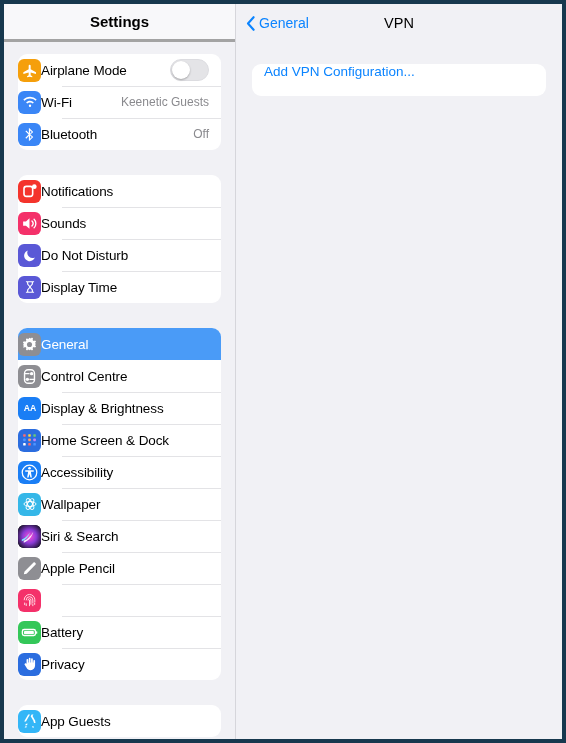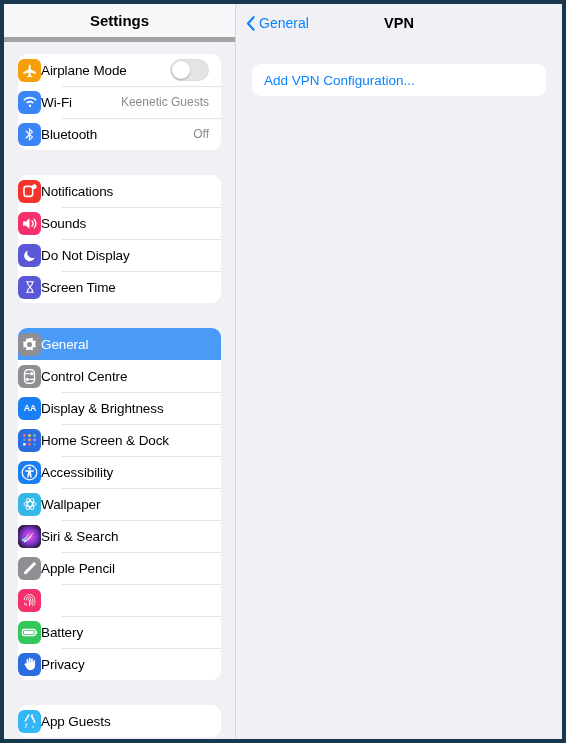--- a/index.html
+++ b/index.html
@@ -21,21 +21,21 @@
   #sidebar {
     width:232px; height:100%;
     background:#f1f1f5;
     border-right:1px solid #d6d6db;
     position:relative;
     overflow:hidden;
   }
   #sidebar-header {
     height:38px;
     background:#f8f8fa;
-    border-bottom:5px solid #a3a3a3;
+    border-bottom:3px solid #a3a3a3;
     display:flex; align-items:center; justify-content:center;
   }
   #sidebar-title {
     font-size:15px; font-weight:bold; color:#000;
   }
   #sidebar-scroll { padding:0 14px; }
 
   .group {
     background:#ffffff;
     border-radius:9px;
@@ -113,32 +113,32 @@
     display:flex; align-items:center;
     margin-left:10px;
     cursor:pointer;
   }
   #back-chevron { width:9px; height:15px; margin-right:4px; }
   #back-label { font-size:14px; color:#0b84ff; }
   #detail-title {
     position:absolute;
     left:0; right:0;
     text-align:center;
-    font-size:14.5px; font-weight:bold; color:#000;
+    font-size:14.5px; font-weight:normal; color:#000;
     pointer-events:none;
   }
   #detail-body { padding:22px 16px 0 16px; }
   #vpn-group {
     background:#fff;
     border-radius:9px;
     overflow:hidden;
   }
   #add-vpn-row {
     height:32px;
-    display:flex; align-items:center;
+    display:flex; align-items:flex-start;
     padding-left:12px;
     cursor:pointer;
   }
   #add-vpn-label { font-size:13.5px; color:#0b84ff; }
 </style>
 </head>
 <body>
 
 <div id="screen">
 
@@ -204,30 +204,30 @@
           </span>
           <span class="row-label">Sounds</span>
         </div>
 
         <div class="row">
           <span class="icon" style="background:#5a58d6;">
             <svg width="15" height="15" viewBox="0 0 24 24">
                 <path fill="#fff" d="M20.5 15.3A8.6 8.6 0 0 1 9.2 4a8.8 8.8 0 1 0 11.3 11.3z"></path>
               </svg>
           </span>
-          <span class="row-label">Do Not Display</span>
+          <span class="row-label">Do Not Disturb</span>
         </div>
 
         <div class="row">
           <span class="icon" style="background:#5a58d6;">
             <svg width="14" height="16" viewBox="0 0 24 24">
                 <path fill="#fff" d="M5 2h14v2h-2v3.2L13 12l4 4.8V20h2v2H5v-2h2v-3.2L11 12 7 7.2V4H5V2zm4 2v2.8l3 3.6 3-3.6V4H9zm3 9.6l-3 3.6V20h6v-2.8l-3-3.6z"></path>
               </svg>
           </span>
-          <span class="row-label">Screen Time</span>
+          <span class="row-label">Display Time</span>
         </div>
       </div>
 
       <div class="group">
 
         <div class="row selected">
           <span class="icon" style="background:#8e8e93;">
             <svg width="17" height="17" viewBox="0 0 24 24">
                 <path fill="#fff" d="M12 2.5l1.9.9 1.6-1.4 1.5 1.5-.6 2 1.4 1.4 2-.6 1.5 1.5-1.4 1.6.9 1.9-.9 1.9 1.4 1.6-1.5 1.5-2-.6-1.4 1.4.6 2-1.5 1.5-1.6-1.4-1.9.9-1.9-.9-1.6 1.4-1.5-1.5.6-2-1.4-1.4-2 .6L2.6 16 4 14.4 3.1 12.5l.9-1.9L2.6 9l1.5-1.5 2 .6 1.4-1.4-.6-2 1.5-1.5 1.6 1.4L12 2.5z"></path>
                 <circle cx="12" cy="12" r="3.6" fill="#8e8e93"></circle>

